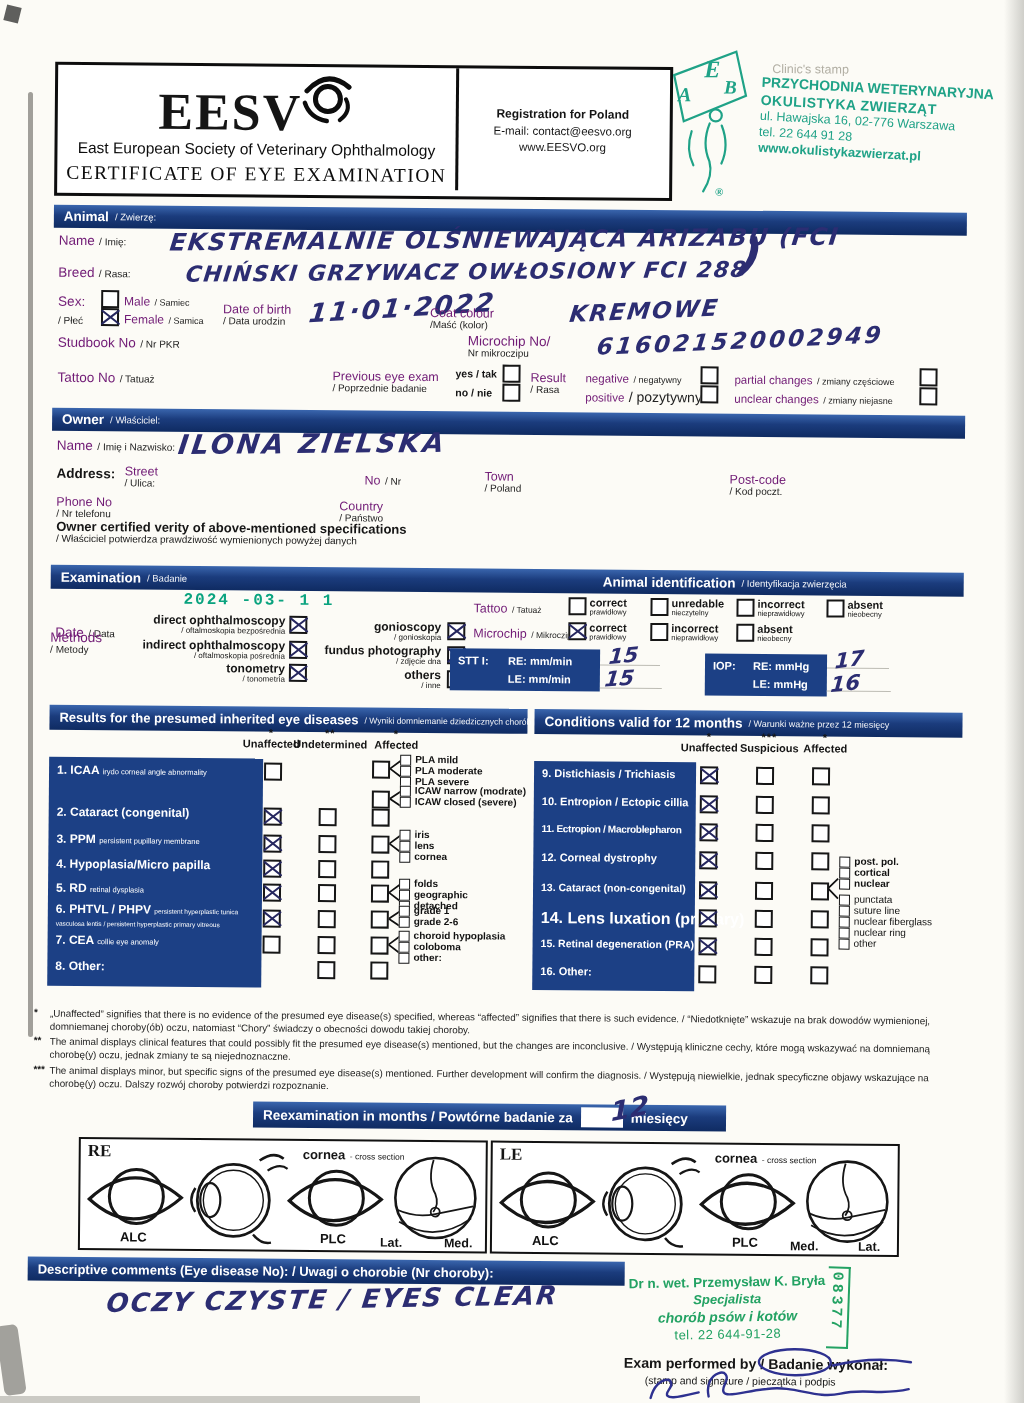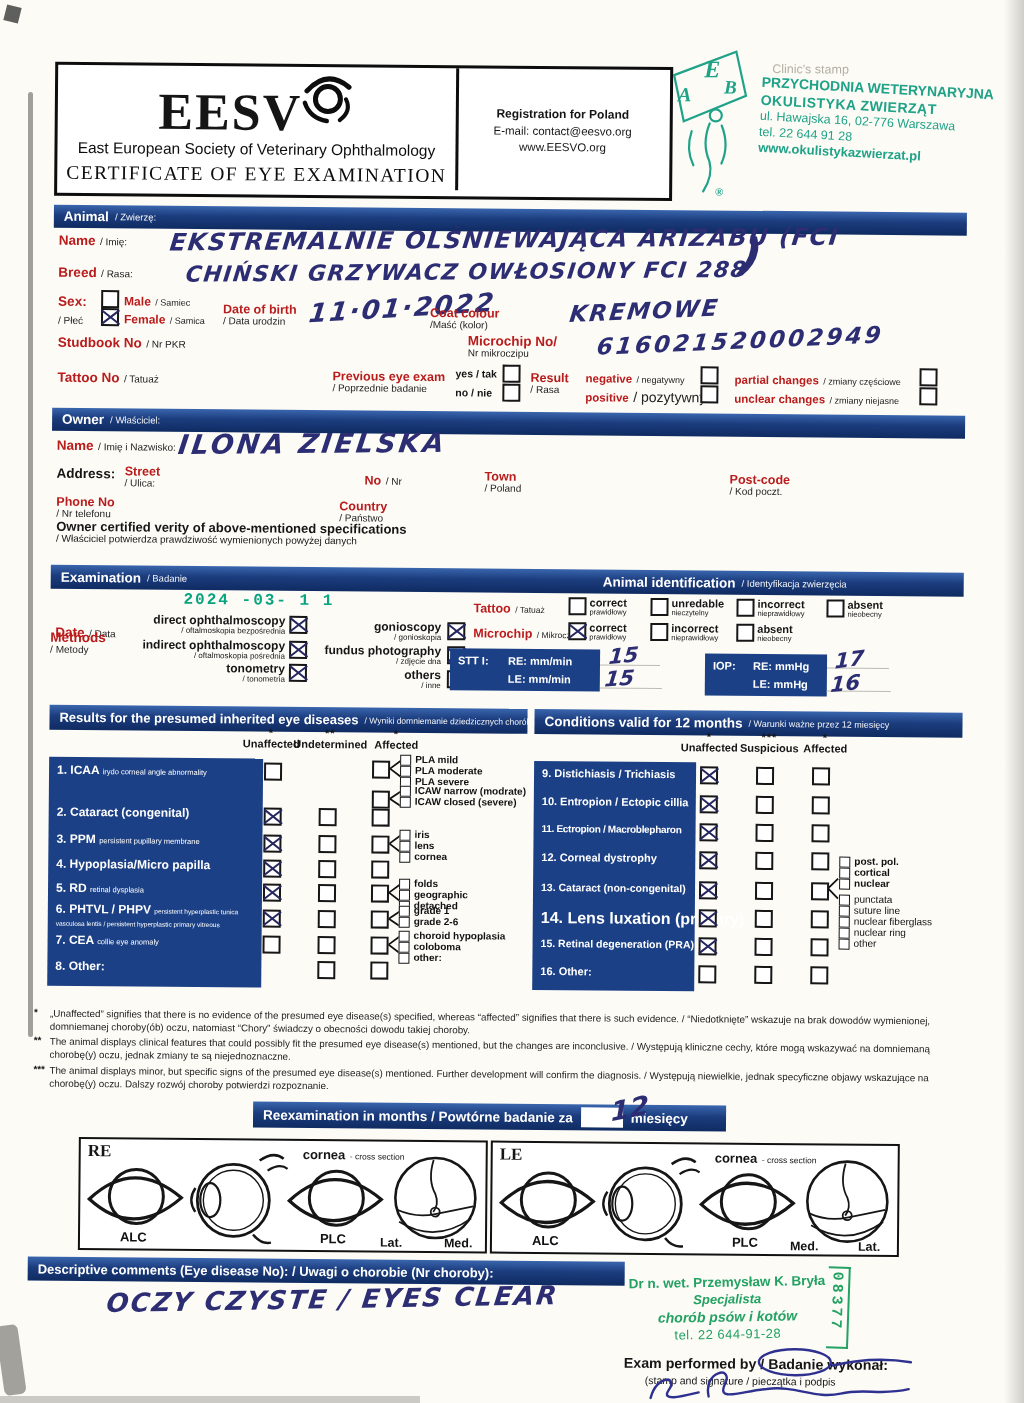--- a/index.html
+++ b/index.html
@@ -9,21 +9,21 @@
   #tilt{position:absolute;inset:0;transform:rotate(.5deg);transform-origin:90px 90px}
   .ab{position:absolute}
   
   .banner{position:absolute;left:55px;width:913px;height:23px;box-sizing:border-box;
     background:linear-gradient(180deg,#3a66ae 0%,#1b3c7d 45%,#0f2b62 100%);
     color:#fff;display:flex;align-items:center;padding-left:10px}
   .b-en{font-weight:700;font-size:13.5px;white-space:nowrap}
   .b-pl{font-size:9.5px;margin-left:6px;opacity:.95;white-space:nowrap}
   
   .lab{white-space:nowrap}
-  .en{font-weight:700;font-size:13.5px;color:#b91c1c}
+  .en{font-weight:400;font-size:13.5px;color:#701a75}
   .pl{font-weight:400;font-size:10px;color:#222}
   .stack .pl{display:block;margin-top:-2px}
   .en.sm{font-size:12.5px}
   
   .hw{font-family:"DejaVu Sans",sans-serif;font-style:italic;font-weight:600;color:#2c2d72;
       white-space:nowrap;transform:skewX(-7deg)}
   
   .cb{position:absolute;width:14px;height:14px;border:2.2px solid #161616;background:#fff;box-sizing:content-box}
   .cb.checked::before,.cb.checked::after{content:"";position:absolute;left:-4px;width:23px;top:6px;height:2.4px;
       background:#26275f;border-radius:2px}

